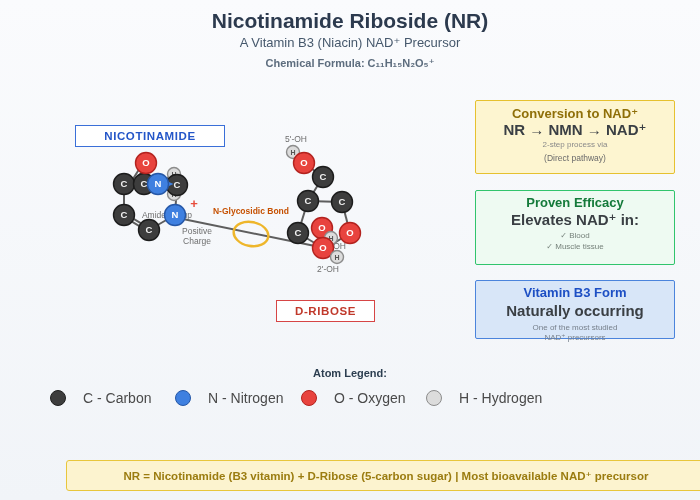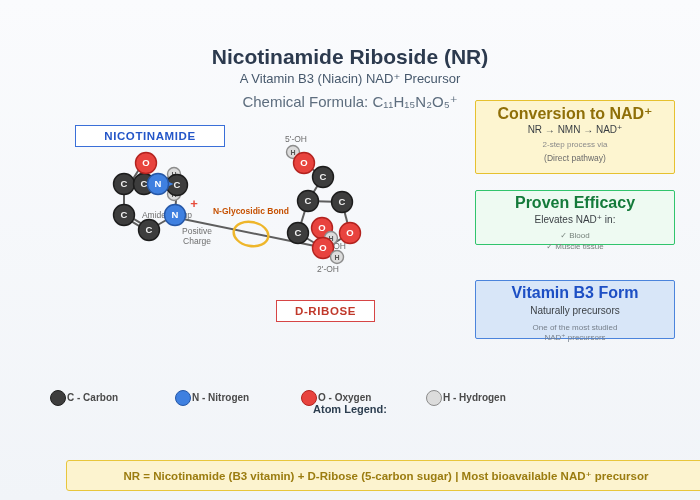--- a/index.html
+++ b/index.html
@@ -2,61 +2,61 @@
 <html><head>
 <meta charset="utf-8">
 <style>
   html,body{margin:0;padding:0;}
   .stage{
     position:relative;width:700px;height:500px;overflow:hidden;
     font-family:"Liberation Sans","DejaVu Sans",sans-serif;
     background:linear-gradient(180deg,#fafbfd 0%,#f1f4f8 100%);
   }
   .abs{position:absolute;}
-  .ctr{left:50%;transform:translateX(-50%);text-align:right;white-space:nowrap;margin-top:36px;}
+  .ctr{left:50%;transform:translateX(-50%);text-align:right;white-space:nowrap;}
   .title{top:9px;font-size:21px;font-weight:bold;color:#2c3a4e;}
   .subtitle{top:35px;font-size:13px;font-weight:normal;color:#46586c;}
-  .formula{top:57px;font-size:15px;font-weight:normal;color:#5d6d7e;}
+  .formula{top:57px;font-size:11px;font-weight:bold;color:#5d6d7e;}
 
   #mol{position:absolute;left:0;top:0;width:700px;height:500px;}
   #mol text{font-family:"Liberation Sans","DejaVu Sans",sans-serif;}
   .bond{stroke:#5e5e5e;stroke-width:2;stroke-linecap:round;}
   .highlight{fill:none;stroke:#eeb62b;stroke-width:2.4;}
   .ann{font-size:8.5px;fill:#6e6e6e;}
   .ann.plus{font-size:13px;font-weight:bold;fill:#e74c3c;}
   .ann.bondlbl{font-size:8.5px;font-weight:bold;fill:#c65102;}
 
   .tagbox{position:absolute;background:#ffffff;display:flex;align-items:center;justify-content:center;
     font-weight:bold;font-size:11.5px;letter-spacing:0.6px;box-sizing:border-box;}
   .tag-nico{left:75px;top:125px;width:150px;height:22px;border:1.6px solid #3a6fd8;color:#2456c8;}
   .tag-ribo{left:276px;top:300px;width:99px;height:22px;border:1.6px solid #d64545;color:#c0392b;}
 
   .ibox{position:absolute;left:475px;width:200px;box-sizing:border-box;border-radius:2px;text-align:center;}
   .ibox-conv{top:100px;height:74px;background:#fdf5d0;border:1.6px solid #e6c12f;}
-  .ibox-eff{top:190px;height:55px;background:#eefaf2;border:1.6px solid #31c46d;}
+  .ibox-eff{top:190px;height:75px;background:#eefaf2;border:1.6px solid #31c46d;}
   .ibox-b3{top:280px;height:59px;background:#d8e6f8;border:1.6px solid #4b84dc;}
-  .ibox .t{font-size:16px;font-weight:bold;line-height:13px;margin-top:6px;}
+  .ibox .t{font-size:13px;font-weight:bold;line-height:13px;margin-top:6px;}
   .ibox-conv .t{color:#8f6f08;}
   .ibox-eff .t{color:#147a3a;margin-top:5px;}
   .ibox-b3 .t{color:#1d4fc4;margin-top:5px;}
-  .ibox .l1{font-size:10px;line-height:12px;color:#3a3f44;margin-top:4px;}
+  .ibox .l1{font-size:15px;line-height:12px;color:#3a3f44;margin-top:4px;font-weight:bold;}
   .ibox-eff .l1{margin-top:5px;}
   .ibox-b3 .l1{margin-top:6px;}
   .ibox .sm{font-size:8px;line-height:10px;color:#8a8a8a;margin-top:4px;}
   .ibox .sm2{font-size:8px;line-height:10px;color:#8a8a8a;}
   .ibox .note{font-size:8.5px;line-height:11px;color:#6b6b6b;margin-top:3px;}
   .ibox-eff .chk{font-size:8px;line-height:10.5px;color:#76827b;}
   .ibox-eff .chk.first{margin-top:5px;}
   .ibox-b3 .sm{margin-top:6px;color:#77808c;}
   .ibox-b3 .sm2{color:#77808c;}
 
   .legend-title{top:367px;font-size:11px;font-weight:bold;color:#2c3e50;}
   .legend-item{position:absolute;top:389px;height:17px;display:flex;align-items:center;}
   .legend-dot{width:16px;height:16px;border-radius:50%;box-sizing:border-box;flex:0 0 auto;}
-  .legend-lbl{font-size:10px;color:#4a4a4a;margin-left:1px;white-space:nowrap;font-weight:bold;}
+  .legend-lbl{font-size:14px;color:#4a4a4a;margin-left:17px;white-space:nowrap;}
 
   .banner{position:absolute;left:30px;top:460px;width:640px;height:31px;box-sizing:border-box;
     background:#fcf3cf;border:1.8px solid #e8c63c;border-radius:3px;
     display:flex;align-items:center;justify-content:center;
     font-size:11.5px;font-weight:bold;color:#9b7c10;white-space:nowrap;margin-left:36px;}
 </style>
 </head>
 <body>
 
 <div class="stage">
@@ -198,21 +198,21 @@
 
   <div class="ibox ibox-eff">
     <div class="t">Proven Efficacy</div>
     <div class="l1">Elevates NAD⁺ in:</div>
     <div class="chk first">✓ Blood</div>
     <div class="chk">✓ Muscle tissue</div>
   </div>
 
   <div class="ibox ibox-b3">
     <div class="t">Vitamin B3 Form</div>
-    <div class="l1">Naturally precursors</div>
+    <div class="l1">Naturally occurring</div>
     <div class="sm">One of the most studied</div>
     <div class="sm2">NAD⁺ precursors</div>
   </div>
 
   <div class="abs ctr legend-title">Atom Legend:</div>
 
   <div class="legend-item" style="left: 50px;">
     <span class="legend-dot" style="background: rgb(61, 61, 61); border: 1.5px solid rgb(31, 31, 31);"></span>
     <span class="legend-lbl">C - Carbon</span>
   </div>

